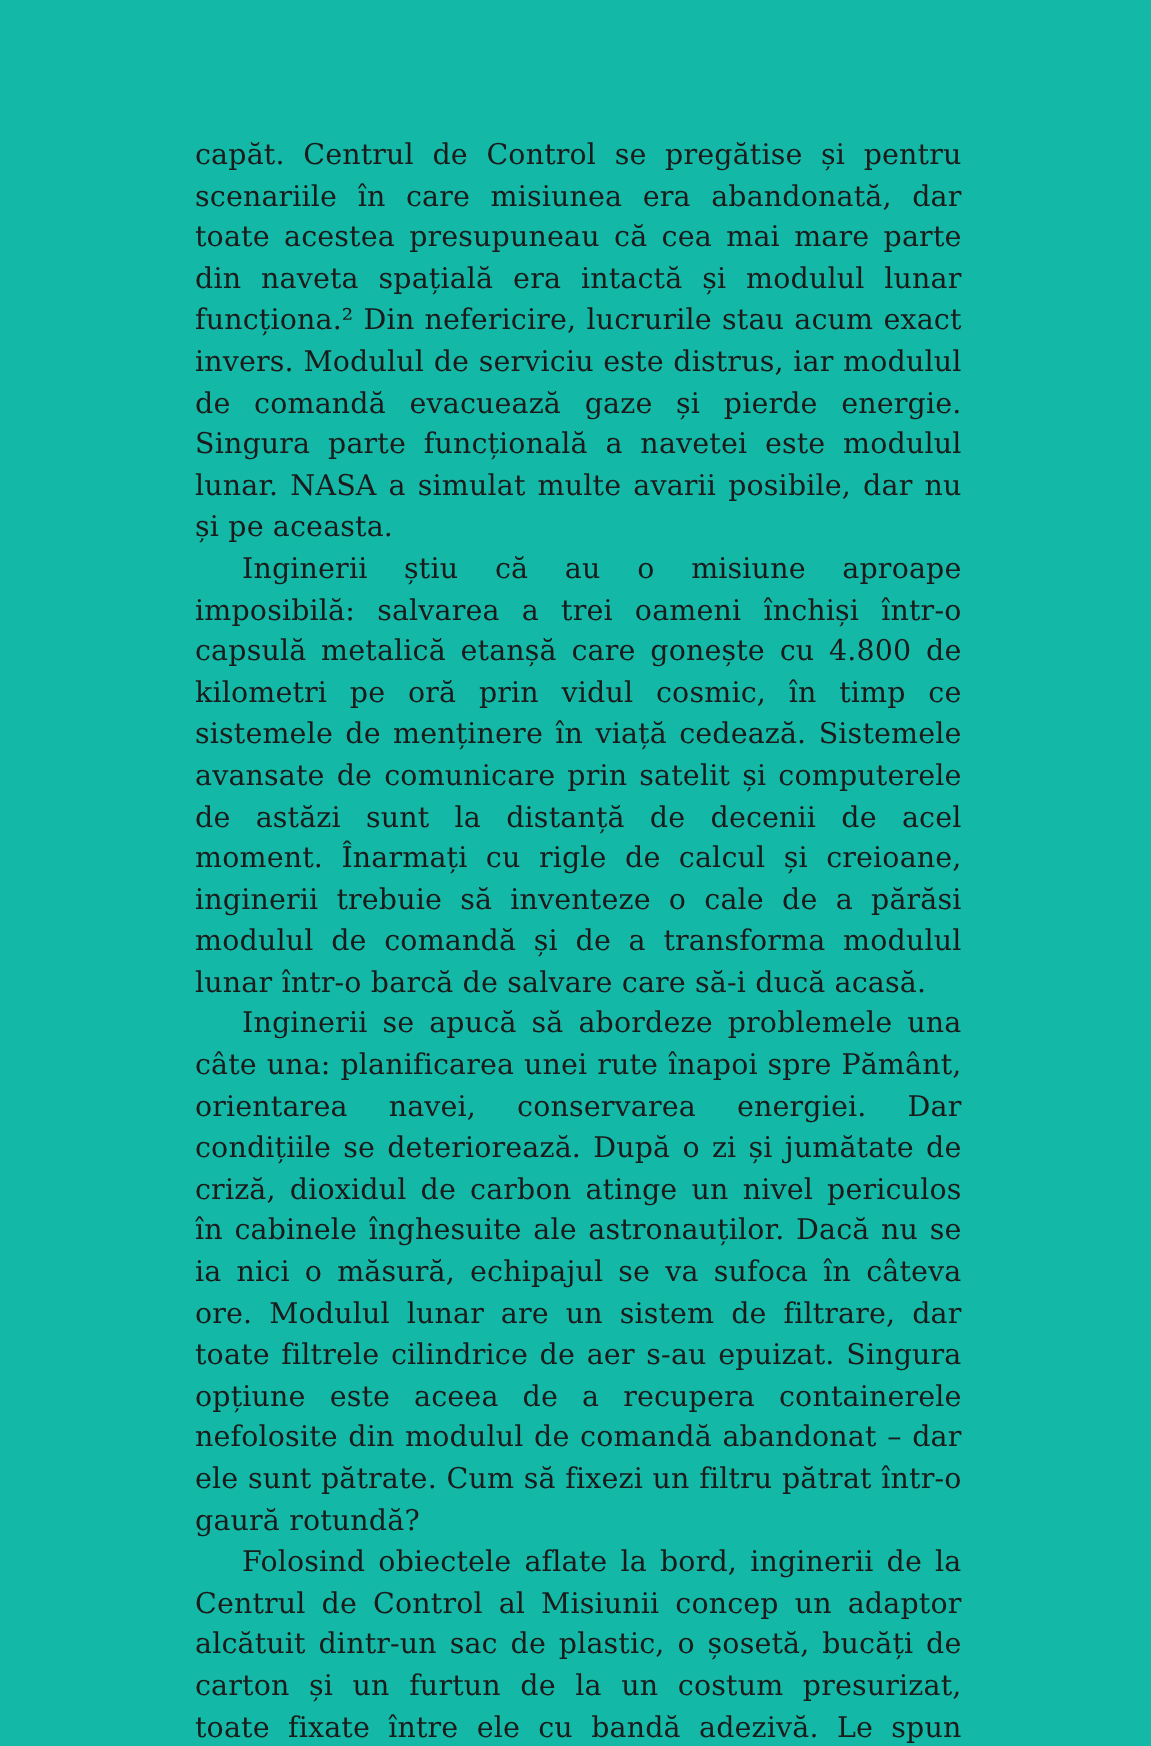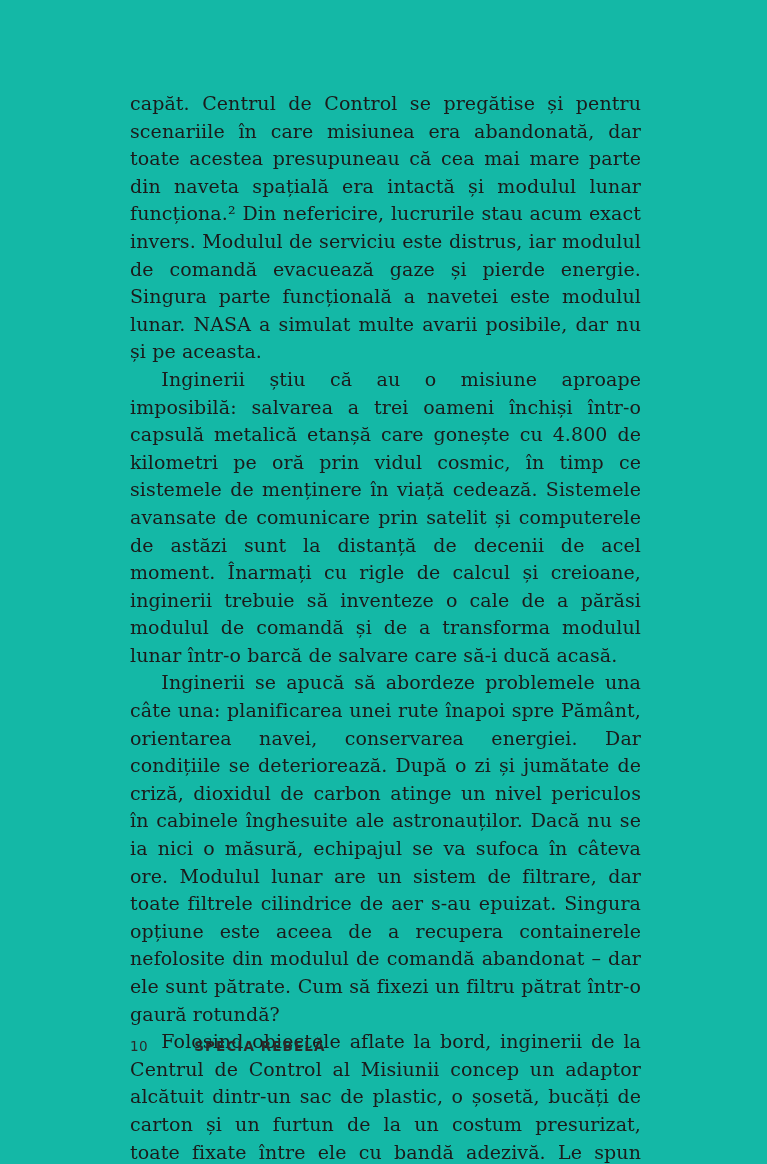--- a/index.html
+++ b/index.html
@@ -60,18 +60,14 @@
 
 <div class="page">
 
   <div class="content">
     <p class="no-indent">capăt. Centrul de Control se pregătise și pentru scenariile în care misiunea era abandonată, dar toate acestea presupuneau că cea mai mare parte din naveta spațială era intactă și modulul lunar funcționa.² Din nefericire, lucrurile stau acum exact invers. Modulul de serviciu este distrus, iar modulul de comandă evacuează gaze și pierde energie. Singura parte funcțională a navetei este modulul lunar. NASA a simulat multe avarii posibile, dar nu și pe aceasta.</p>
     <p>Inginerii știu că au o misiune aproape imposibilă: salvarea a trei oameni închiși într-o capsulă metalică etanșă care gonește cu 4.800 de kilometri pe oră prin vidul cosmic, în timp ce sistemele de menținere în viață cedează. Sistemele avansate de comunicare prin satelit și computerele de astăzi sunt la distanță de decenii de acel moment. Înarmați cu rigle de calcul și creioane, inginerii trebuie să inventeze o cale de a părăsi modulul de comandă și de a transforma modulul lunar într-o barcă de salvare care să-i ducă acasă.</p>
     <p>Inginerii se apucă să abordeze problemele una câte una: planificarea unei rute înapoi spre Pământ, orientarea navei, conservarea energiei. Dar condițiile se deteriorează. După o zi și jumătate de criză, dioxidul de carbon atinge un nivel periculos în cabinele înghesuite ale astronauților. Dacă nu se ia nici o măsură, echipajul se va sufoca în câteva ore. Modulul lunar are un sistem de filtrare, dar toate filtrele cilindrice de aer s-au epuizat. Singura opțiune este aceea de a recupera containerele nefolosite din modulul de comandă abandonat – dar ele sunt pătrate. Cum să fixezi un filtru pătrat într-o gaură rotundă?</p>
     <p>Folosind obiectele aflate la bord, inginerii de la Centrul de Control al Misiunii concep un adaptor alcătuit dintr-un sac de plastic, o șosetă, bucăți de carton și un furtun de la un costum presurizat, toate fixate între ele cu bandă adezivă. Le spun astronauților să desfacă folia de plastic de pe un dosar cu planul de zbor și să o folosească pe post de pâlnie pentru a ghida aerul în epurator. Îi pun pe astronauți să-și scoată lenjeria termică,</p>
   </div>
 
-  <div class="footer">
-    <span class="page-number">10</span>
-    <span class="book-title">SPECIA REBELĂ</span>
-  </div>
 
 </div>
 
 </body></html>

